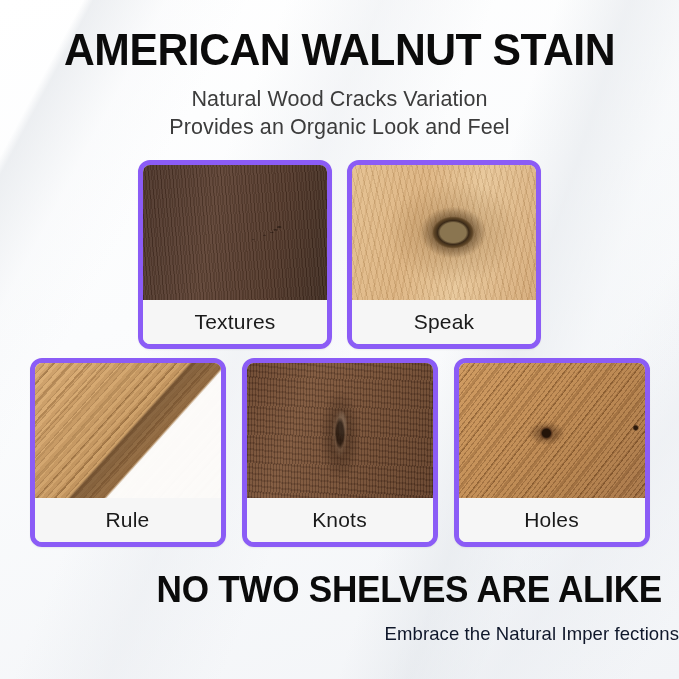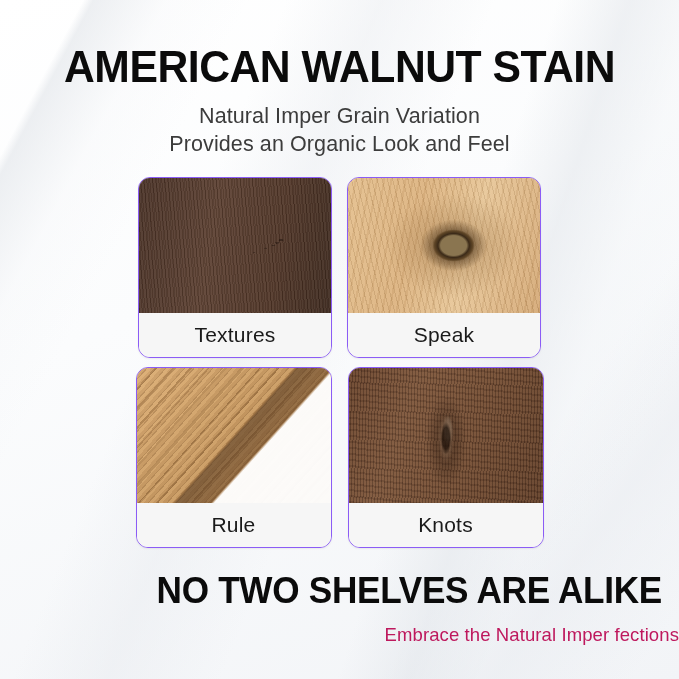--- a/index.html
+++ b/index.html
@@ -39,21 +39,21 @@
     background:
       linear-gradient(112deg, rgba(255,255,255,0) 30%, rgba(228,231,236,0.38) 40%,
                               rgba(255,255,255,0) 52%);
   }
 
   .page { position: relative; z-index: 1; width: 679px; height: 679px; }
 
   
   .headline {
     text-align: center;
-    padding-top: 45px;
+    padding-top: 28px;
   }
   .title-main {
     font-family: "Liberation Sans Narrow", "Liberation Sans", sans-serif;
     font-weight: bold;
     font-size: 44px;
     letter-spacing: -0.5px;
     color: #0b0b0b;
     line-height: 1.0;
     transform: scaleX(0.97);
   }
@@ -77,21 +77,21 @@
   .grid-bottom {
     display: flex;
     justify-content: center;
     gap: 16px;
     margin-top: 9px;
   }
 
   .card {
     border-radius: 12px;
     background: #f7f7f7;
-    border: 1px solid #8b5cf6;
+    border: 5px solid #8b5cf6;
     overflow: hidden;
     display: flex;
     flex-direction: column;
     box-shadow: 0 1px 2px rgba(0,0,0,0.06);
   }
   .card.wide  { width: 194px; }
   .card.third { width: 196px; }
 
   .card-photo {
     height: 135px;
@@ -206,38 +206,38 @@
     font-size: 37px;
     letter-spacing: -0.3px;
     color: #0b0b0b;
     line-height: 1.0;
     transform: scaleX(0.95);
   }
   .footer-sub {
     margin-top: 14px;
     font-size: 18.5px;
     font-weight: 300;
-    color: #be185d;
+    color: #0f172a;
     line-height: 1.33;
     letter-spacing: 0.1px;
     margin-left: 6px;
   }
   .footer-sub span { display: block; }
 </style>
 </head>
 <body>
 
 <div class="bg"></div>
 
 <div class="page">
 
   <div class="headline">
     <div class="title-main">AMERICAN WALNUT STAIN</div>
     <div class="subtitle">
-      <span>Natural Imper Grain Variation</span>
+      <span>Natural Wood Cracks Variation</span>
       <span>Provides an Organic Look and Feel</span>
     </div>
   </div>
 
   <div class="grid-top">
 
     <div class="card wide">
       <div class="card-photo tex-textures"></div>
       <div class="card-label">Textures</div>
     </div>
@@ -254,20 +254,24 @@
     <div class="card third">
       <div class="card-photo tex-rule"></div>
       <div class="card-label">Rule</div>
     </div>
 
     <div class="card third">
       <div class="card-photo tex-knots"></div>
       <div class="card-label">Knots</div>
     </div>
 
+    <div class="card third">
+      <div class="card-photo tex-holes"></div>
+      <div class="card-label">Holes</div>
+    </div>
 
   </div>
 
   <div class="footer">
     <div class="footer-title">NO TWO SHELVES ARE ALIKE</div>
     <div class="footer-sub">
       <span>Embrace the Natural Imper fections</span>
     </div>
   </div>
 

